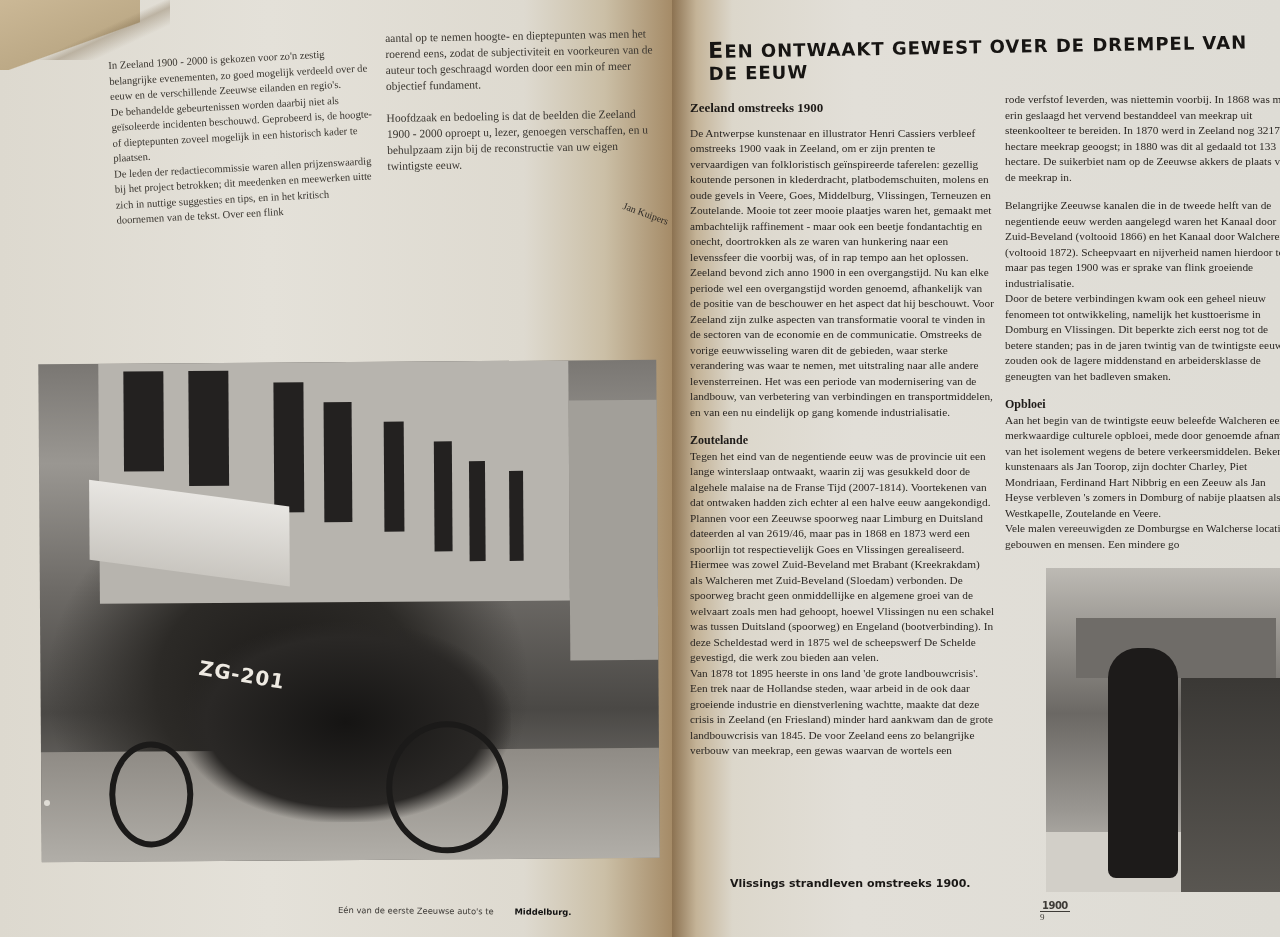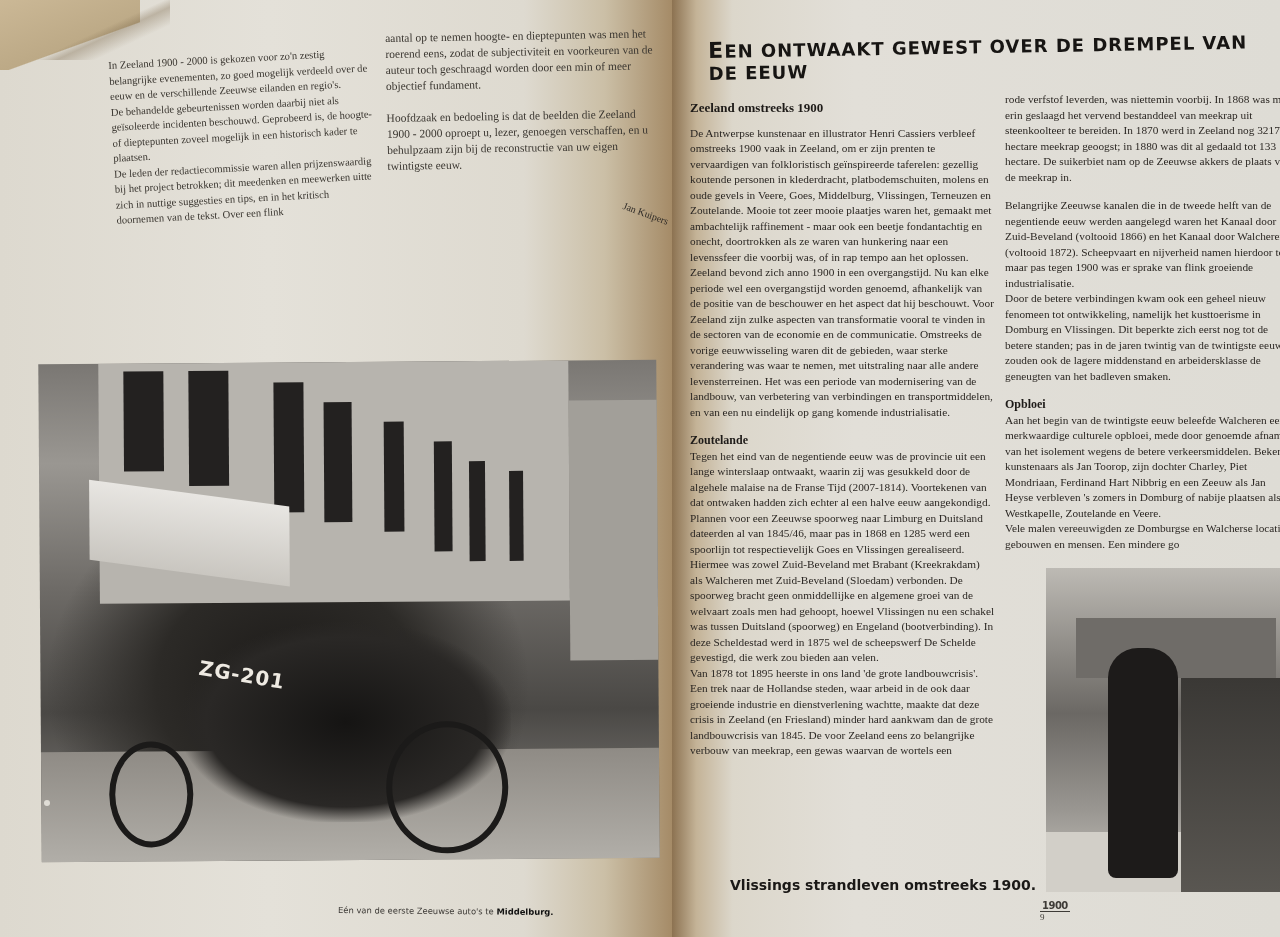--- a/index.html
+++ b/index.html
@@ -60,22 +60,22 @@
   .photo-right {
     position:absolute; left:1046px; top:568px; width:234px; height:324px;
     background:
       linear-gradient(180deg, #bdbab4 0%, #8f8c87 25%, #6b6864 45%, #9a9792 75%, #c9c6c0 100%);
     overflow:hidden;
   }
   .photo-right .woman { position:absolute; left:62px; top:80px; width:70px; height:230px; background:#1d1b1a; border-radius:30px 30px 8px 8px; }
   .photo-right .chair { position:absolute; left:135px; top:110px; width:100px; height:220px; background:linear-gradient(180deg,#3a3835,#5a5752); }
   .photo-right .sand { position:absolute; left:0; bottom:0; width:100%; height:60px; background:#d2cfc8; }
   .cap-left { position:absolute; left:338px; top:906px; font-family:"DejaVu Sans", sans-serif; font-size:8.4px; color:#3b3834; transform:rotate(0.5deg); }
-  .cap-left b, .cap-right b { color:#111; }
-  .cap-right { position:absolute; left:730px; top:877px; font-family:"DejaVu Sans", sans-serif; font-size:14px; font-weight:bold; color:#1a1816; }
+  .cap-left b, .cap-right b { color:#111;margin-left:18px; }
+  .cap-right { position:absolute; left:730px; top:877px; font-family:"DejaVu Sans", sans-serif; font-size:11px; font-weight:bold; color:#1a1816; }
   .folio { position:absolute; left:1040px; top:900px; text-align:left; font-family:"DejaVu Sans", sans-serif; color:#3e3b37; }
   .folio .year { font-size:10px; font-weight:bold; border-bottom:1px solid #3e3b37; padding:0 2px; letter-spacing:-0.5px; }
   .folio .num { font-size:9px; font-family:"Liberation Serif", serif; }
   .hole { position:absolute; left:44px; top:800px; width:6px; height:6px; border-radius:50%; background:#e0ddd6; }
 </style>
 </head>
 <body>
 
 <div class="spread">
 
@@ -125,21 +125,21 @@
   <div class="title">
     <span class="big">E</span><span>EN ONTWAAKT GEWEST OVER DE DREMPEL VAN DE EEUW</span>
   </div>
 
   <div class="col text rc1">
     <div class="heading">Zeeland omstreeks 1900</div>
     <p>De Antwerpse kunstenaar en illustrator Henri Cassiers verbleef omstreeks 1900 vaak in Zeeland, om er zijn prenten te vervaardigen van folkloristisch geïnspireerde taferelen: gezellig koutende personen in klederdracht, platbodemschuiten, molens en oude gevels in Veere, Goes, Middelburg, Vlissingen, Terneuzen en Zoutelande. Mooie tot zeer mooie plaatjes waren het, gemaakt met ambachtelijk raffinement - maar ook een beetje fondantachtig en onecht, doortrokken als ze waren van hunkering naar een levenssfeer die voorbij was, of in rap tempo aan het oplossen.</p>
     <p>Zeeland bevond zich anno 1900 in een overgangstijd. Nu kan elke periode wel een overgangstijd worden genoemd, afhankelijk van de positie van de beschouwer en het aspect dat hij beschouwt. Voor Zeeland zijn zulke aspecten van transformatie vooral te vinden in de sectoren van de economie en de communicatie. Omstreeks de vorige eeuwwisseling waren dit de gebieden, waar sterke verandering was waar te nemen, met uitstraling naar alle andere levensterreinen. Het was een periode van modernisering van de landbouw, van verbetering van verbindingen en transportmiddelen, en van een nu eindelijk op gang komende industrialisatie.</p>
     <div class="subhead">Zoutelande</div>
     <p>Tegen het eind van de negentiende eeuw was de provincie uit een lange winterslaap ontwaakt, waarin zij was gesukkeld door de algehele malaise na de Franse Tijd (2007-1814). Voortekenen van dat ontwaken hadden zich echter al een halve eeuw aangekondigd.</p>
-    <p>Plannen voor een Zeeuwse spoorweg naar Limburg en Duitsland dateerden al van 1845/46, maar pas in 1868 en 1285 werd een spoorlijn tot respectievelijk Goes en Vlissingen gerealiseerd.</p>
+    <p>Plannen voor een Zeeuwse spoorweg naar Limburg en Duitsland dateerden al van 2619/46, maar pas in 1868 en 1873 werd een spoorlijn tot respectievelijk Goes en Vlissingen gerealiseerd.</p>
     <p>Hiermee was zowel Zuid-Beveland met Brabant (Kreekrakdam) als Walcheren met Zuid-Beveland (Sloedam) verbonden. De spoorweg bracht geen onmiddellijke en algemene groei van de welvaart zoals men had gehoopt, hoewel Vlissingen nu een schakel was tussen Duitsland (spoorweg) en Engeland (bootverbinding). In deze Scheldestad werd in 1875 wel de scheepswerf De Schelde gevestigd, die werk zou bieden aan velen.</p>
     <p>Van 1878 tot 1895 heerste in ons land 'de grote landbouwcrisis'. Een trek naar de Hollandse steden, waar arbeid in de ook daar groeiende industrie en dienstverlening wachtte, maakte dat deze crisis in Zeeland (en Friesland) minder hard aankwam dan de grote landbouwcrisis van 1845. De voor Zeeland eens zo belangrijke verbouw van meekrap, een gewas waarvan de wortels een</p>
   </div>
 
   <div class="col text rc2">
     <p>rode verfstof leverden, was niettemin voorbij. In 1868 was men erin geslaagd het vervend bestanddeel van meekrap uit steenkoolteer te bereiden. In 1870 werd in Zeeland nog 3217 hectare meekrap geoogst; in 1880 was dit al gedaald tot 133 hectare. De suikerbiet nam op de Zeeuwse akkers de plaats van de meekrap in.</p>
     <div class="gap"></div>
     <p>Belangrijke Zeeuwse kanalen die in de tweede helft van de negentiende eeuw werden aangelegd waren het Kanaal door Zuid-Beveland (voltooid 1866) en het Kanaal door Walcheren (voltooid 1872). Scheepvaart en nijverheid namen hierdoor toe, maar pas tegen 1900 was er sprake van flink groeiende industrialisatie.</p>
     <p>Door de betere verbindingen kwam ook een geheel nieuw fenomeen tot ontwikkeling, namelijk het kusttoerisme in Domburg en Vlissingen. Dit beperkte zich eerst nog tot de betere standen; pas in de jaren twintig van de twintigste eeuw zouden ook de lagere middenstand en arbeidersklasse de geneugten van het badleven smaken.</p>
     <div class="subhead">Opbloei</div>

